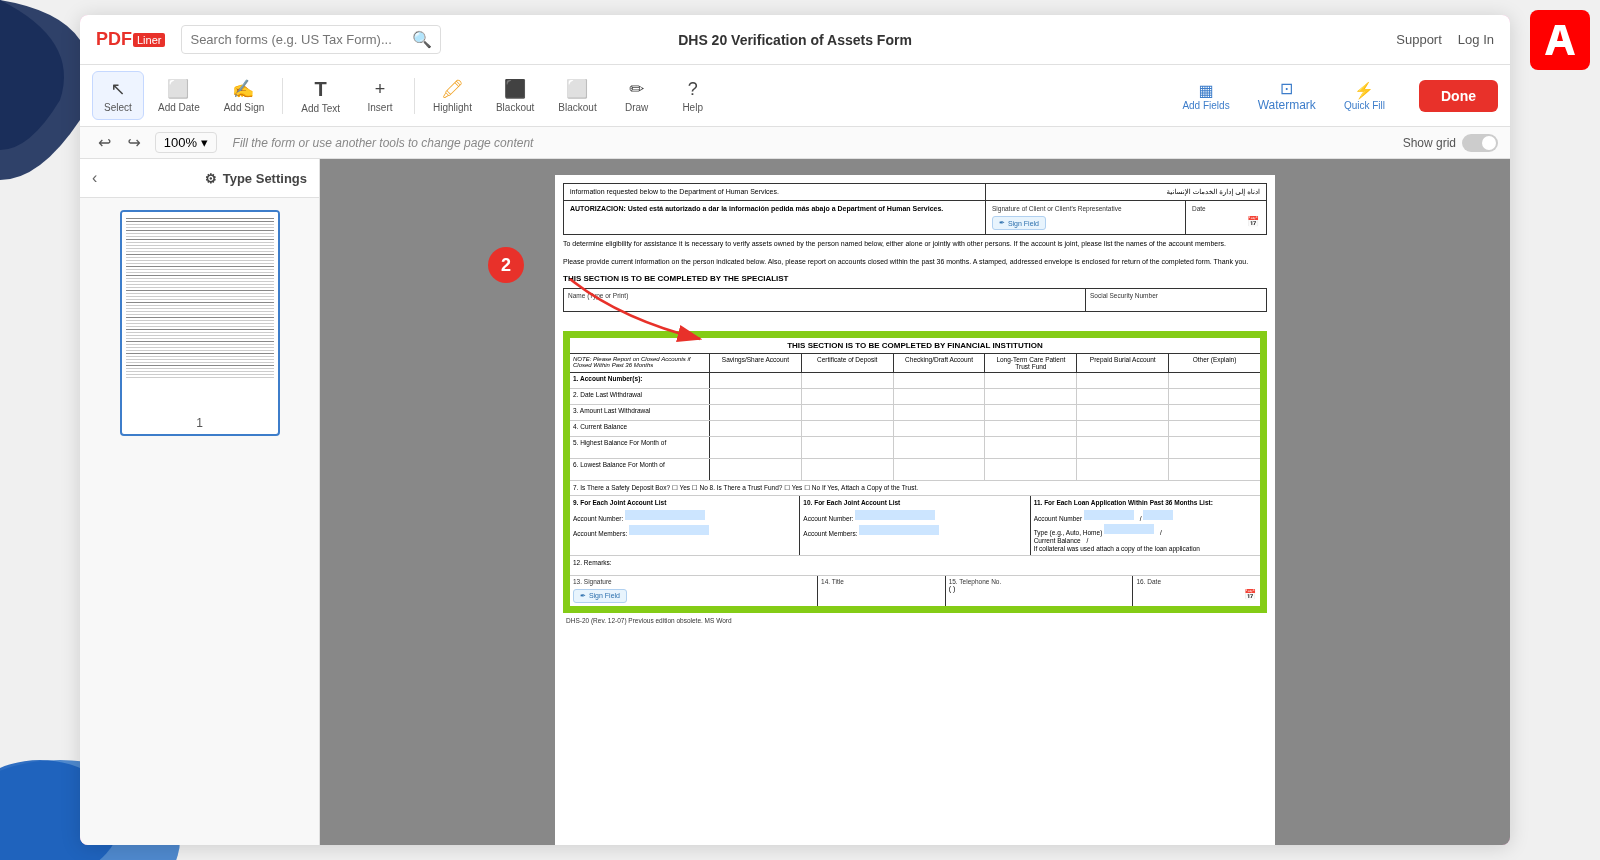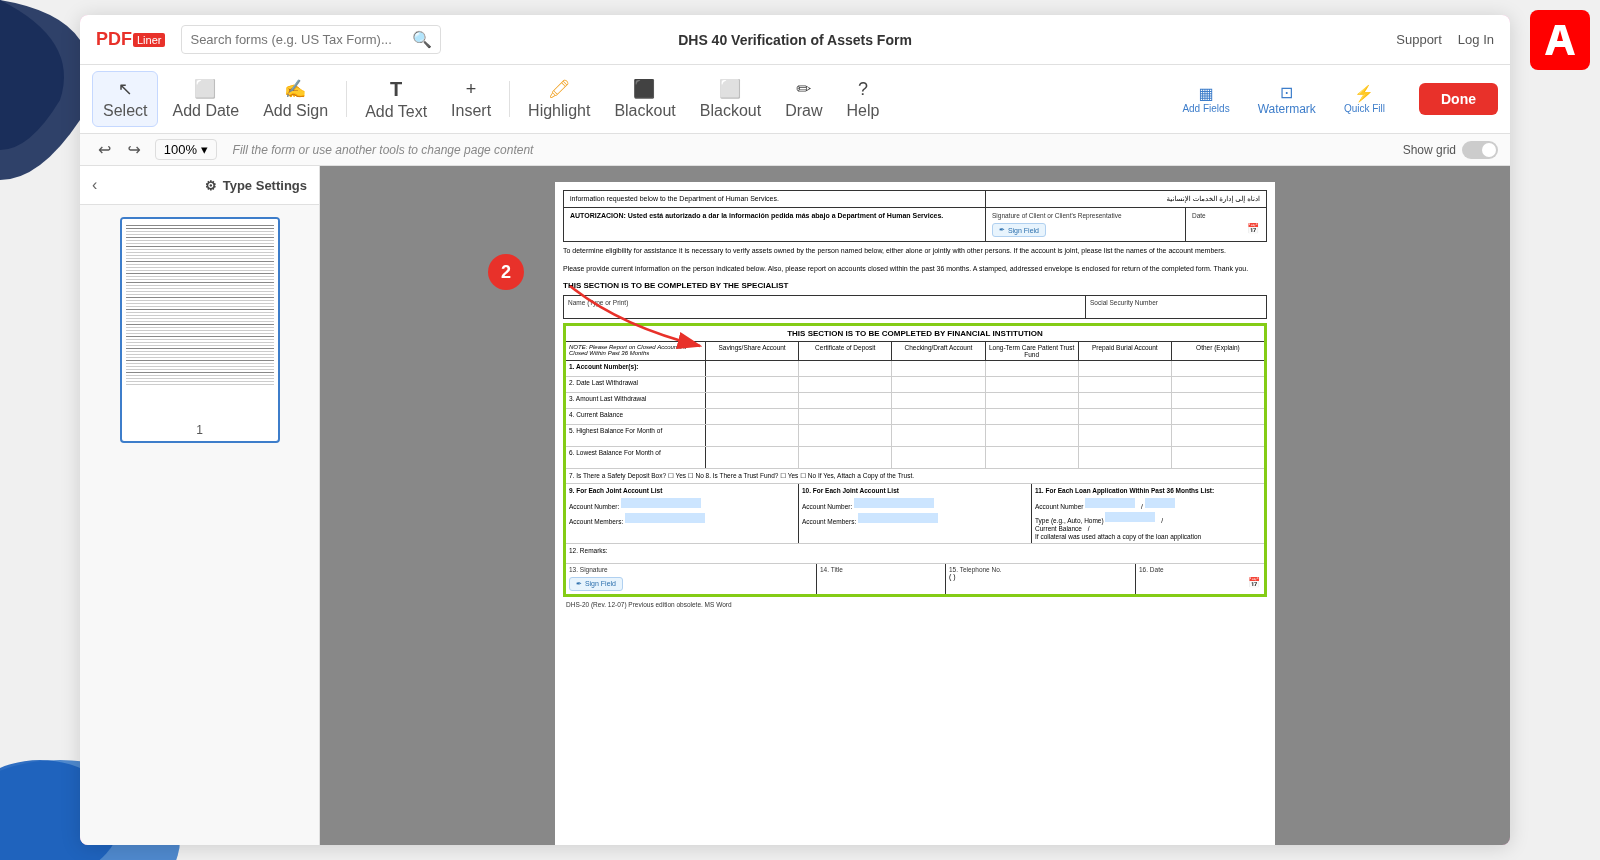--- a/index.html
+++ b/index.html
@@ -136,21 +136,21 @@
       cursor: pointer;
       min-width: 52px;
       border: none;
       background: transparent;
     }
     .tool-btn.active {
       background: #eef4ff;
       border: 1px solid #c5d8ff;
     }
     .tool-btn .icon { font-size: 18px; color: #444; margin-bottom: 2px; }
-    .tool-btn .label { font-size: 16px; color: #555; white-space: nowrap; }
+    .tool-btn .label { font-size: 10px; color: #555; white-space: nowrap; }
     .tool-separator {
       width: 1px;
       height: 36px;
       background: #e0e0e0;
       margin: 0 4px;
     }
     .toolbar-right {
       margin-left: auto;
       display: flex;
       align-items: center;
@@ -406,22 +406,22 @@
     }
     .ssn-cell {
       width: 180px;
       padding: 3px 4px;
       min-height: 22px;
     }
     .cell-label { font-size: 6.5px; color: #333; }
 
     
     .fin-section {
-      border: 3px solid #84cc16;
-      margin-top: 4px;
+      border: 7px solid #84cc16;
+      margin-top: 19px;
     }
     .fin-header {
       background: #fff;
       text-align: center;
       font-size: 8px;
       font-weight: bold;
       padding: 3px;
       border-bottom: 1px solid #333;
     }
     .fin-cols {
@@ -590,21 +590,21 @@
 
   <div class="header">
     <div class="logo">
       <span class="logo-pdf">PDF</span>
       <span class="logo-liner">Liner</span>
     </div>
     <div class="search-box">
       <input type="text" placeholder="Search forms (e.g. US Tax Form)..." style="">
       <span>🔍</span>
     </div>
-    <div class="doc-title">DHS 40 Verification of Assets Form</div>
+    <div class="doc-title">DHS 20 Verification of Assets Form</div>
     <div class="header-actions">
       <span class="header-link">Support</span>
       <span class="header-link">Log In</span>
     </div>
   </div>
 
   <div class="toolbar">
     <button class="tool-btn active">
       <span class="icon">↖</span>
       <span class="label">Select</span>

